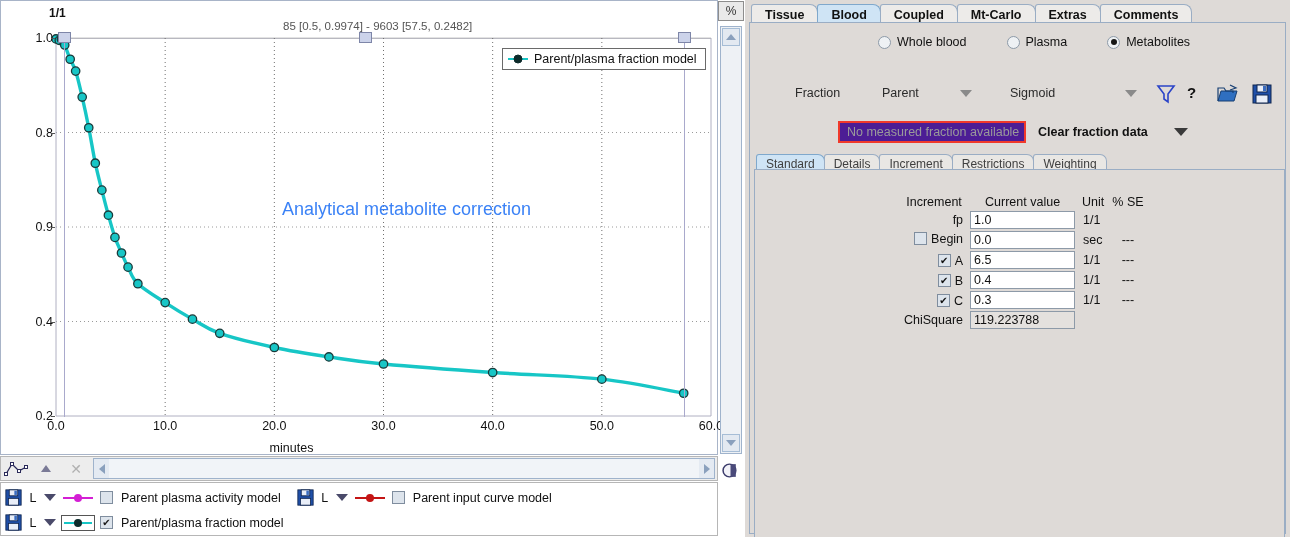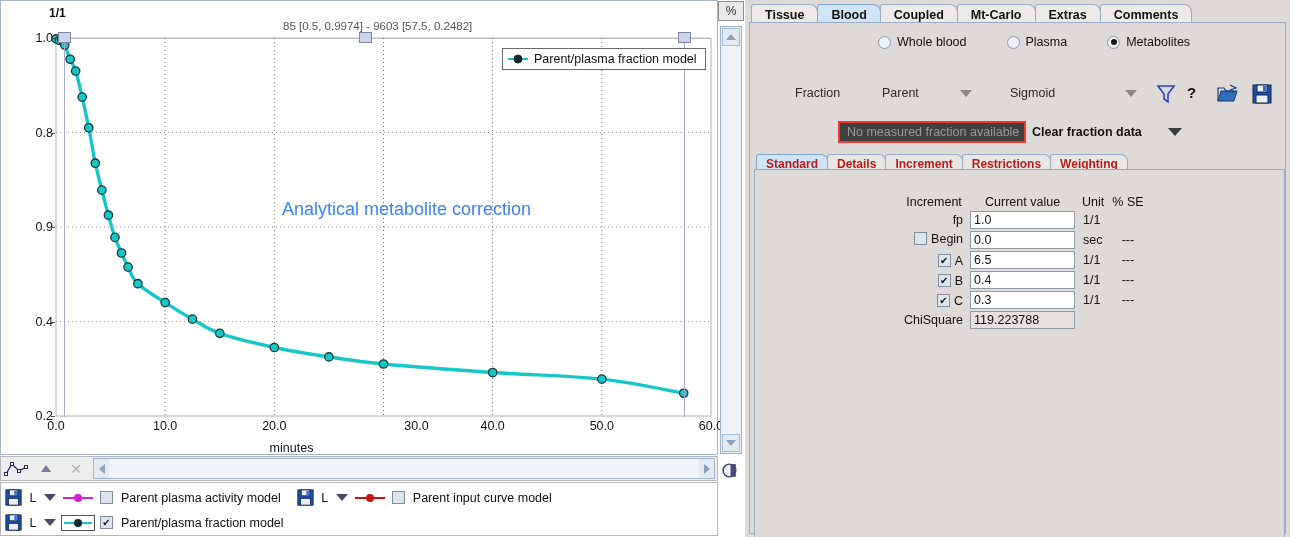--- a/index.html
+++ b/index.html
@@ -194,43 +194,43 @@
   .dd-small {
     width: 0; height: 0; border-left: 6px solid transparent;
     border-right: 6px solid transparent; border-top: 7px solid #8a8a8a;
     position: absolute;
   }
 
   #msg-row { position: absolute; left: 88px; top: 96px; height: 26px; display: flex; align-items: center; }
   #no-fraction-msg {
     width: 188px; height: 22px;
     border: 2px solid #f0392b;
-    background: #404040;
+    background: #4c1d95;
     display: flex; align-items: center; padding-left: 7px;
     font-size: 12.5px; color: #9a9a9a;
   }
   #clear-fraction {
-    margin-left: 6px; font-size: 12.5px; color: #111; font-weight: bold;
+    margin-left: 12px; font-size: 12.5px; color: #111; font-weight: bold;
   }
   #clear-dd {
     margin-left: 26px; width: 0; height: 0;
     border-left: 7px solid transparent; border-right: 7px solid transparent;
     border-top: 8px solid #3a3a3a;
   }
 
   #inner-tabstrip {
     position: absolute; left: 6px; top: 128px; height: 22px;
     display: flex; align-items: flex-end;
   }
   .itab {
     height: 19px; padding: 0 9px;
     display: flex; align-items: center;
-    font-size: 12px; color: #b91c1c;
+    font-size: 12px; color: #404040;
     background: #e9e7e4; border: 1px solid #9aadc4; border-bottom: none;
-    margin-right: -1px; border-radius: 3px 7px 0 0; font-weight: bold;
+    margin-right: -1px; border-radius: 3px 7px 0 0;
   }
   .itab.active { background: #cfe4f5; border-color: #7fa8cc; }
   #inner-panel {
     position: absolute; left: 4px; top: 146px; width: 531px; height: 386px;
     background: #dedad7; border: 1px solid #9aadc4;
   }
 
   #param-table {
     position: absolute; left: 146px; top: 24px;
     border-collapse: collapse;
@@ -329,21 +329,21 @@
           <div class="ytickmark" style="top: 226px; position: absolute; left: 40px;"></div>
           <div class="ytick" style="top: 131.5px;">0.8</div>
           <div class="ytickmark" style="top: 131.5px; position: absolute; left: 40px;"></div>
           <div class="ytick" style="top: 37px;">1.0</div>
           <div class="ytickmark" style="top: 37px; position: absolute; left: 40px;"></div>
         </div>
       <div id="xlabels">
           <div class="xtick" style="left: 55px;">0.0</div>
           <div class="xtick" style="left: 164.167px;">10.0</div>
           <div class="xtick" style="left: 273.333px;">20.0</div>
-          <div class="xtick" style="left: 382.5px; margin-left: 33px;">30.0</div>
+          <div class="xtick" style="left: 382.5px;">30.0</div>
           <div class="xtick" style="left: 491.667px;">40.0</div>
           <div class="xtick" style="left: 600.833px;">50.0</div>
           <div class="xtick" style="left: 710px;">60.0</div>
         </div>
 
       <div id="xaxis-title">minutes</div>
 
       <div id="annotation">Analytical metabolite correction</div>
 
       <div id="chart-legend">

